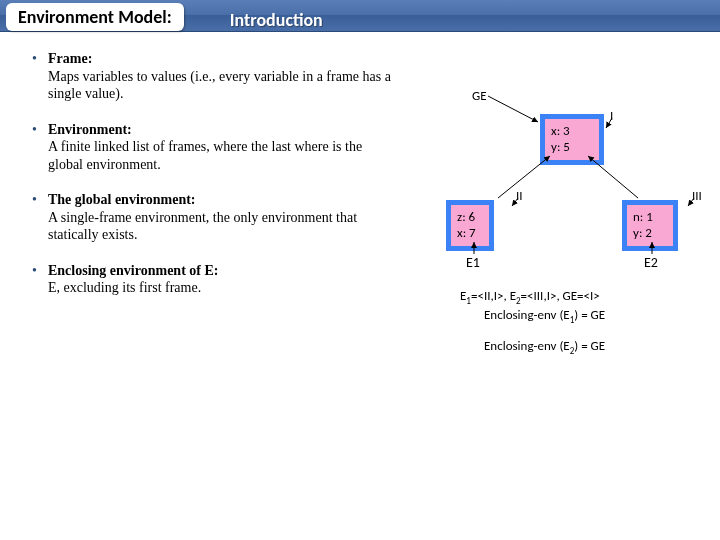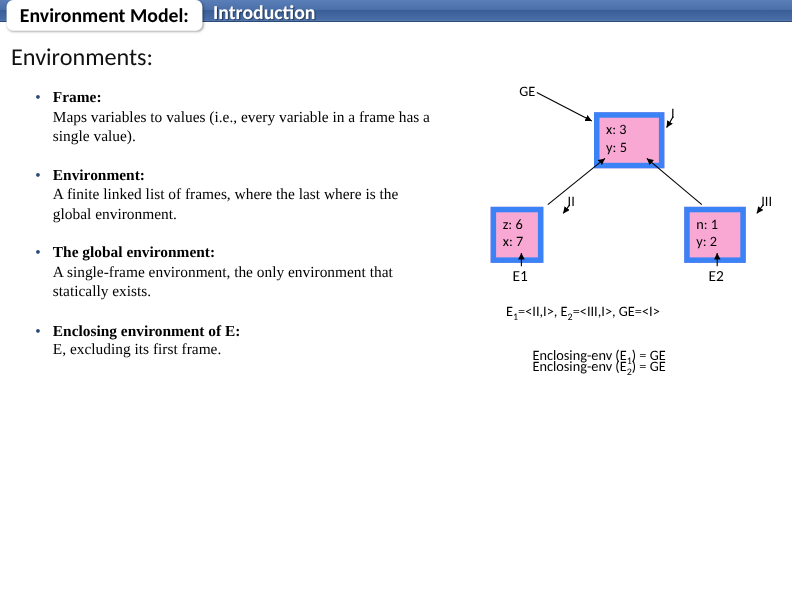--- a/index.html
+++ b/index.html
@@ -8,24 +8,25 @@
     width: 720px;
     height: 540px;
     font-family: Calibri, Arial, sans-serif;
     background: #fff;
     color: #000;
     position: relative;
     overflow: hidden;
   }
   .title-bar {
     background: linear-gradient(to bottom, #5a7fb8, #4a6fa8 50%, #3a5f98 50%, #4a6fa8);
-    height: 20px;
+    height: 32px;
     display: flex;
-    align-items: flex-start;
+    align-items: flex-end;
     border-bottom: 1px solid #2a4a78;
+    gap: 36px;
   }
   .title-label {
     background: #fff;
     border-radius: 6px;
     padding: 3px 12px;
     margin-left: 6px;
     font-size: 18px;
     font-weight: bold;
     color: #000;
     box-shadow: 1px 1px 2px rgba(0,0,0,0.3);
@@ -95,21 +96,20 @@
 </head>
 <body>
 
 <div class="title-bar">
   <span class="title-label">Environment Model:</span>
   <span class="title-sub">Introduction</span>
 </div>
 
 <div class="content">
   <div class="left">
-    <h2 class="section-head">Environments:</h2>
     <div class="bullets">
       <div class="bullet">
         <span class="bt">Frame:</span>
         <span class="bd">Maps variables to values (i.e., every variable in a frame has a single value).</span>
       </div>
       <div class="bullet">
         <span class="bt">Environment:</span>
         <span class="bd">A finite linked list of frames, where the last where is the global environment.</span>
       </div>
       <div class="bullet">
@@ -144,21 +144,21 @@
       <div>y: 2</div>
     </div>
     <span class="lbl" style="left:282px; top:100px;">III</span>
 
     <span class="elabel" style="left:56px; top:166px;"><span>E1</span></span>
     <span class="elabel" style="left:234px; top:166px;"><span>E2</span></span>
 
     <div class="caption" style="left:50px; top:200px;">
       <span>E</span><sub>1</sub><span>=&lt;II,I&gt;, E</span><sub>2</sub><span>=&lt;III,I&gt;, GE=&lt;I&gt;</span>
     </div>
-    <div class="caption" style="left:74px; top:240px;">
+    <div class="caption" style="left:74px; top:219px;">
       <span>Enclosing-env (E</span><sub>1</sub><span>) = GE</span>
     </div>
     <div class="caption" style="left:74px; top:250px;">
       <span>Enclosing-env (E</span><sub>2</sub><span>) = GE</span>
     </div>
 
     <svg class="arrows" width="310" height="300">
       <defs>
         <marker id="ah" markerWidth="8" markerHeight="8" refX="6" refY="3" orient="auto">
           <path d="M0,0 L6,3 L0,6 Z" fill="#000"></path>

